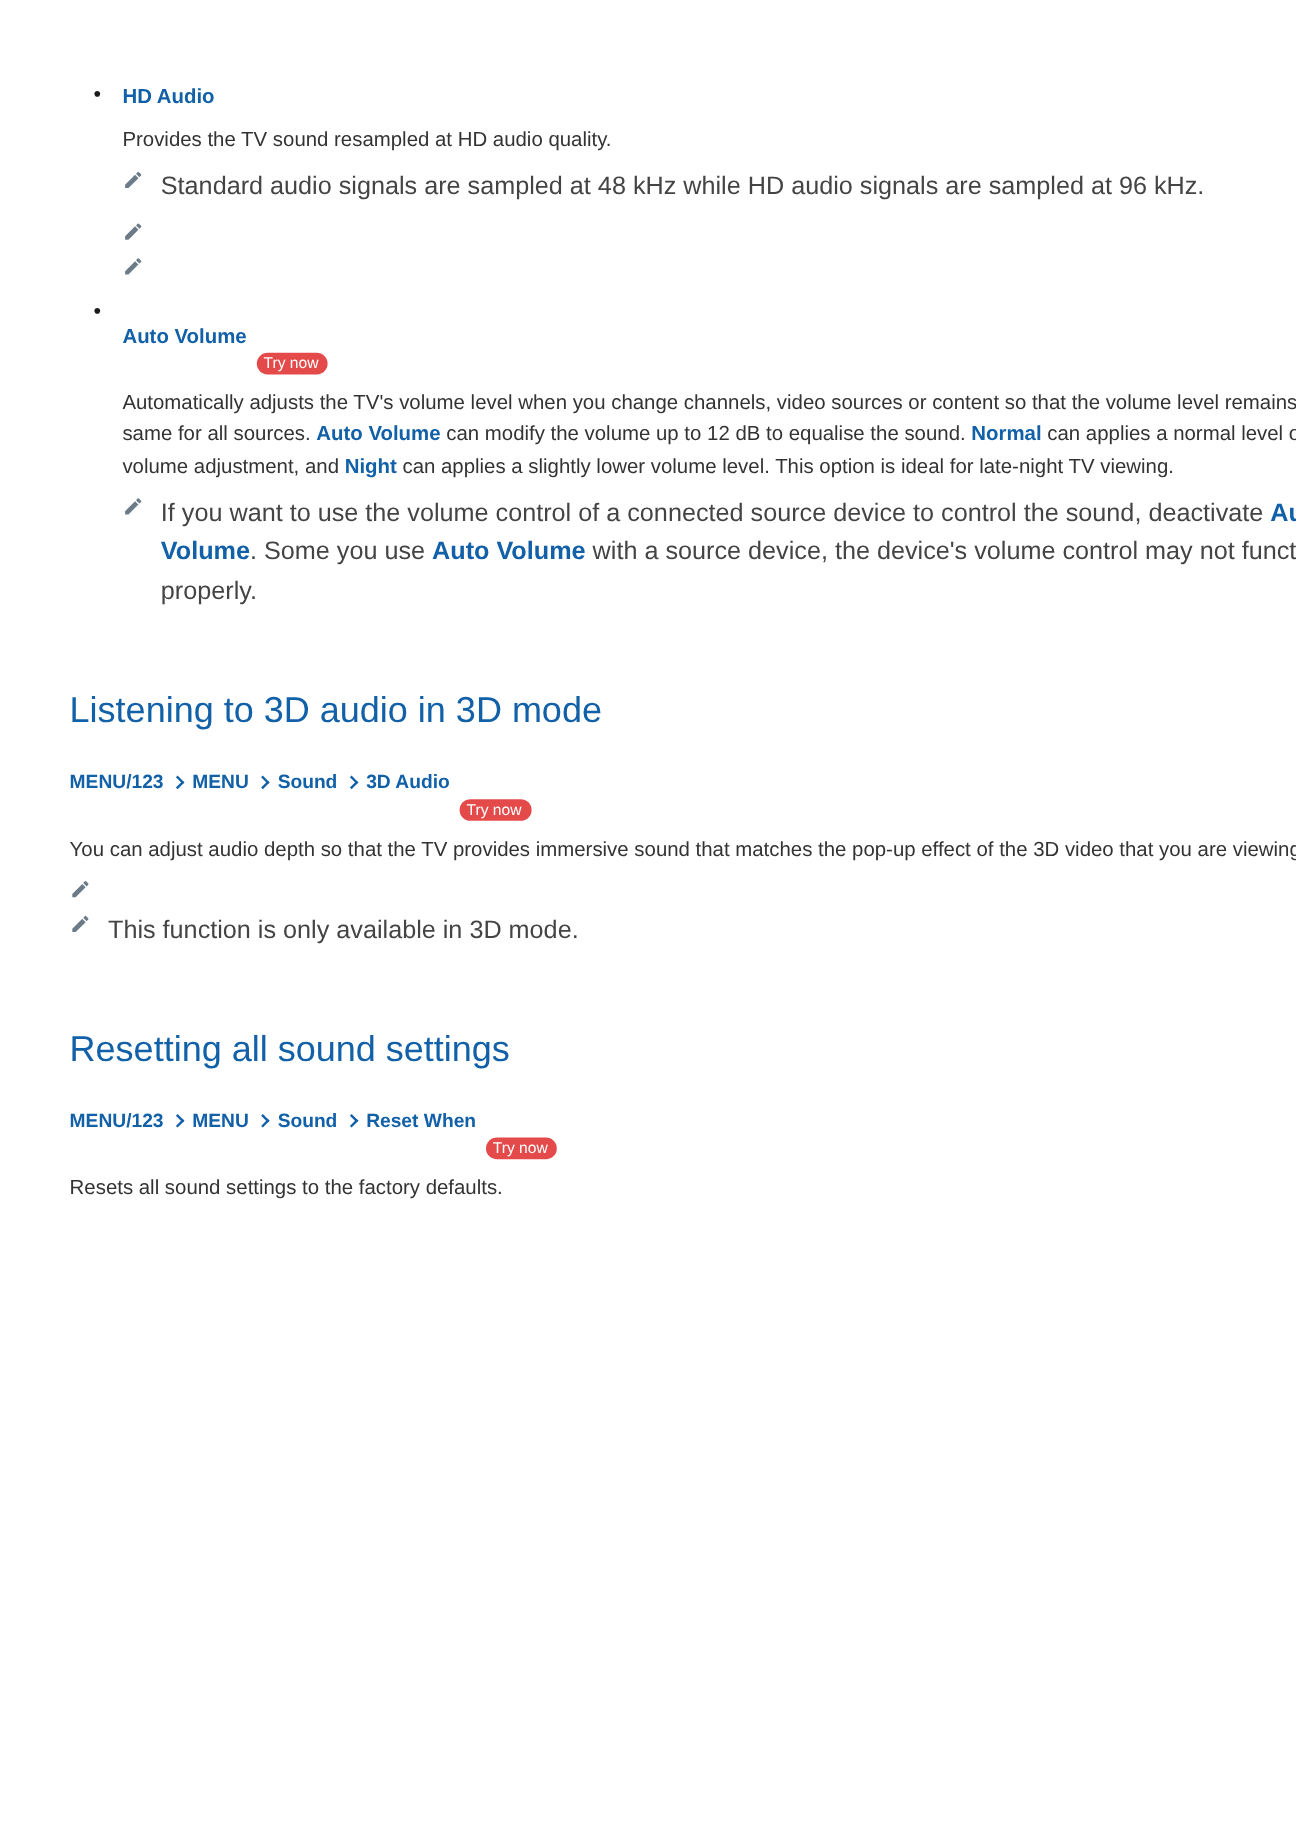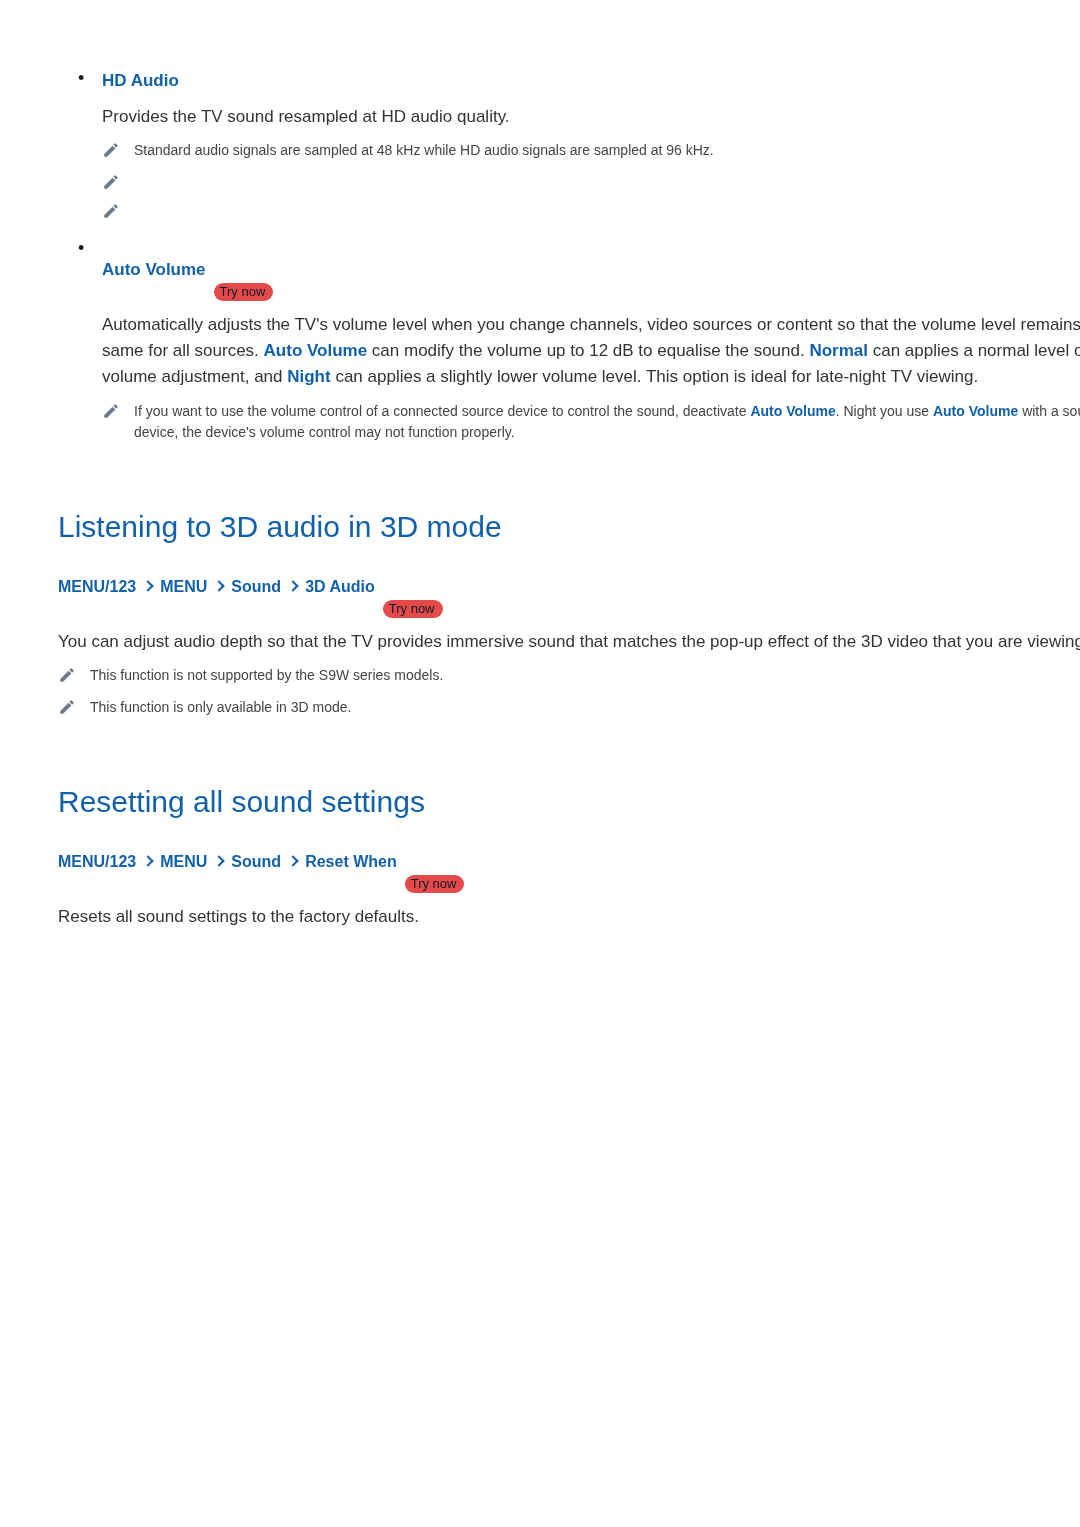--- a/index.html
+++ b/index.html
@@ -32,21 +32,21 @@
     gap: 6px;
   }
   .breadcrumb .sep {
     display: inline-flex;
     align-items: center;
   }
   .try-now {
     display: inline-flex;
     align-items: center;
     background: #e44a4a;
-    color: #0f172a;
+    color: #ffffff;
     font-weight: normal;
     font-size: 13px;
     border-radius: 10px;
     padding: 1px 8px 1px 6px;
     line-height: 16px;
     margin-left: 2px;
     white-space: nowrap;
     position: relative;
     top: -1px;
     margin-top: 46px;
@@ -91,21 +91,21 @@
     gap: 14px;
   }
   .note-indent-1 { margin-left: 0px; }
   .note-icon {
     flex: 0 0 auto;
     width: 18px;
     height: 18px;
     margin-top: 1px;
   }
   .note-text {
-    font-size: 14px;
+    font-size: 21px;
     color: #444;
     line-height: 1.55;
   }
   .inline-bold-blue { color: #1160a8; font-weight: bold; }
   .chev {
     display:inline-block;
     border-style: solid;
     border-color: #1160a8;
     border-width: 0 2px 2px 0;
     padding: 3px;
@@ -156,21 +156,21 @@
     <span>Automatically adjusts the TV's volume level when you change channels, video sources or content so that the volume level remains the same for all sources. </span><span class="inline-bold-blue">Auto Volume</span><span> can modify the volume up to 12 dB to equalise the sound. </span><span class="inline-bold-blue">Normal</span><span> can applies a normal level of volume adjustment, and </span><span class="inline-bold-blue">Night</span><span> can applies a slightly lower volume level. This option is ideal for late-night TV viewing.</span>
   </div>
 
   <div class="note-row note-indent-1">
     <span class="note-icon">
       <svg viewBox="0 0 24 24" width="18" height="18">
           <path fill="#6c7b88" d="M3 17.25V21h3.75L17.81 9.94l-3.75-3.75L3 17.25zM20.71 7.04a1 1 0 0 0 0-1.41l-2.34-2.34a1 1 0 0 0-1.41 0L15.13 5.12l3.75 3.75 1.83-1.83z"></path>
         </svg>
     </span>
     <span class="note-text">
-      <span>If you want to use the volume control of a connected source device to control the sound, deactivate </span><span class="inline-bold-blue">Auto Volume</span><span>. Night you use </span><span class="inline-bold-blue">Auto Volume</span><span> with a source device, the device's volume control may not function properly.</span>
+      <span>If you want to use the volume control of a connected source device to control the sound, deactivate </span><span class="inline-bold-blue">Auto Volume</span><span>. Some you use </span><span class="inline-bold-blue">Auto Volume</span><span> with a source device, the device's volume control may not function properly.</span>
     </span>
   </div>
 </div>
 
 <div class="h2-block">
   <h2 class="section-heading">Listening to 3D audio in 3D mode</h2>
   <div class="breadcrumb">
     <span>MENU/123</span>
     <span class="sep">
         <span class="chev"></span>
@@ -187,21 +187,20 @@
     <span class="try-now">Try now</span>
   </div>
   <div class="body-text">You can adjust audio depth so that the TV provides immersive sound that matches the pop-up effect of the 3D video that you are viewing.</div>
 
   <div class="note-row">
     <span class="note-icon">
       <svg viewBox="0 0 24 24" width="18" height="18">
           <path fill="#6c7b88" d="M3 17.25V21h3.75L17.81 9.94l-3.75-3.75L3 17.25zM20.71 7.04a1 1 0 0 0 0-1.41l-2.34-2.34a1 1 0 0 0-1.41 0L15.13 5.12l3.75 3.75 1.83-1.83z"></path>
         </svg>
     </span>
-    <span class="note-text">This function is not supported by the S9W series models.</span>
   </div>
   <div class="note-row">
     <span class="note-icon">
       <svg viewBox="0 0 24 24" width="18" height="18">
           <path fill="#6c7b88" d="M3 17.25V21h3.75L17.81 9.94l-3.75-3.75L3 17.25zM20.71 7.04a1 1 0 0 0 0-1.41l-2.34-2.34a1 1 0 0 0-1.41 0L15.13 5.12l3.75 3.75 1.83-1.83z"></path>
         </svg>
     </span>
     <span class="note-text">This function is only available in 3D mode.</span>
   </div>
 </div>

